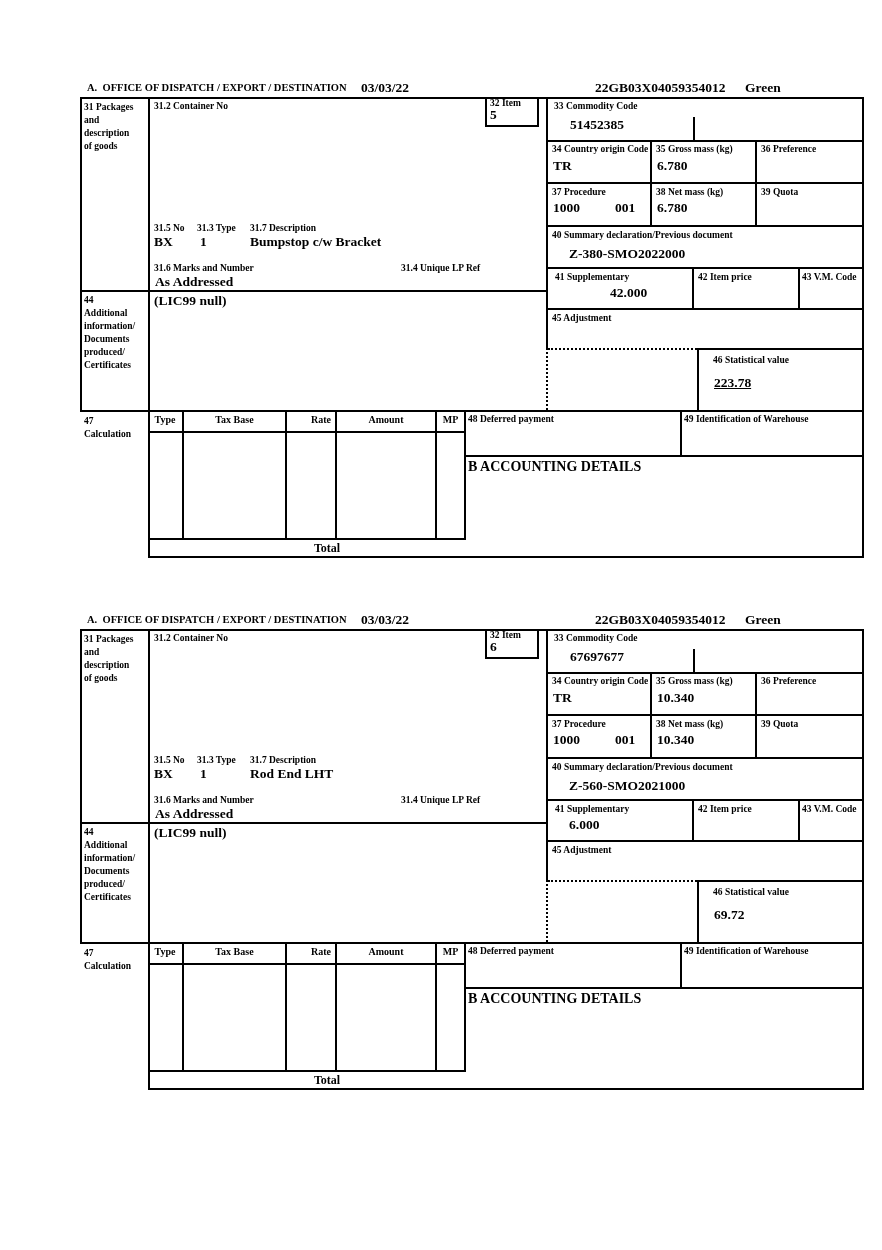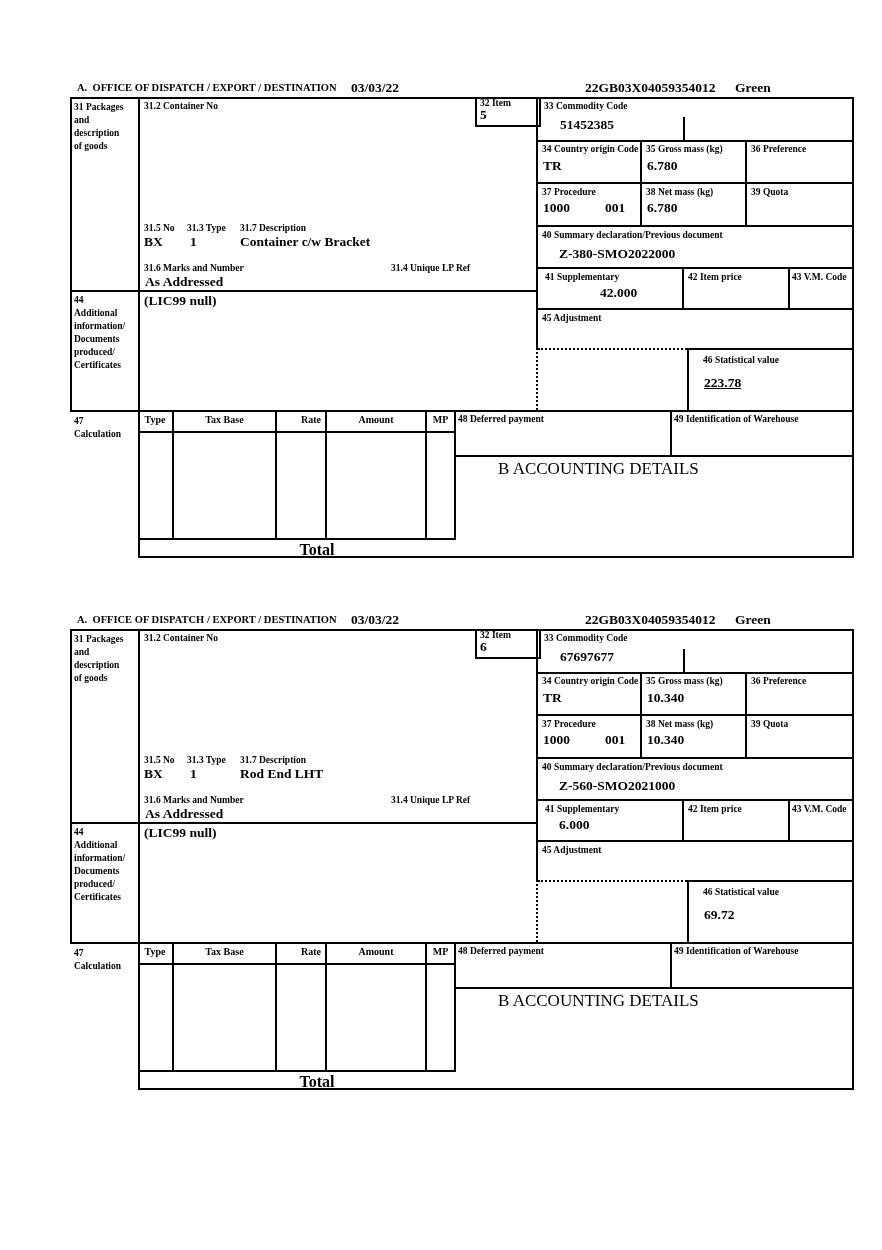--- a/index.html
+++ b/index.html
@@ -1,37 +1,37 @@
 <!DOCTYPE html>
 <html><head>
 <meta charset="utf-8">
 <style>
   html,body{margin:0;padding:0;}
   body{
     position:relative;width:882px;height:1250px;background:#ffffff;
     font-family:"Liberation Serif", serif;color:#000;overflow:hidden;
   }
-  .section{position:absolute;left:70px;width:786px;height:495px;}
+  .section{position:absolute;left:80px;width:786px;height:495px;}
   .hdr-office{position:absolute;left:7px;top:2px;font-size:10.5px;font-weight:bold;white-space:pre;}
   .hdr-date{position:absolute;left:281px;top:0px;font-size:13.5px;font-weight:bold;}
   .hdr-ref{position:absolute;left:515px;top:0px;font-size:13.5px;font-weight:bold;}
   .hdr-routing{position:absolute;left:665px;top:0px;font-size:13.5px;font-weight:bold;}
   .form{position:absolute;left:0;top:17px;width:784px;height:461px;}
   .ln{position:absolute;background:#000;}
   .lnd-h{position:absolute;border-top:2px dotted #000;}
   .lnd-v{position:absolute;border-left:2px dotted #000;}
   .lbl{position:absolute;font-size:9.5px;font-weight:bold;white-space:nowrap;line-height:11px;}
   .lblblock{position:absolute;font-size:9.5px;font-weight:bold;line-height:13px;white-space:nowrap;}
   .val{position:absolute;font-size:13.5px;font-weight:bold;white-space:nowrap;line-height:15px;}
-  .box32{position:absolute;left:405px;top:0;width:50px;height:28px;border-left:2px solid #000;border-right:2px solid #000;border-bottom:2px solid #000;padding-left:12px;}
+  .box32{position:absolute;left:405px;top:0;width:50px;height:28px;border-left:2px solid #000;border-right:2px solid #000;border-bottom:2px solid #000;}
   .box32 .lbl{left:3px;top:1px;}
   .box32 .val{left:3px;top:10px;}
   .colhdr{position:absolute;top:317px;font-size:10px;font-weight:bold;text-align:center;}
-  .acct{position:absolute;left:388px;top:362px;font-size:17px;font-weight:normal;margin-left:40px;}
-  .total{position:absolute;left:68px;top:444px;width:358px;text-align:center;font-size:16px;font-weight:bold;}
+  .acct{position:absolute;left:388px;top:362px;font-size:14px;font-weight:bold;}
+  .total{position:absolute;left:68px;top:444px;width:358px;text-align:center;font-size:12px;font-weight:bold;}
 </style>
 </head>
 <body>
 
 <section class="section" style="top: 80px;">
 
   <div class="hdr-office">A.  OFFICE OF DISPATCH / EXPORT / DESTINATION</div>
   <div class="hdr-date">03/03/22</div>
   <div class="hdr-ref">22GB03X04059354012</div>
   <div class="hdr-routing">Green</div>
@@ -93,21 +93,21 @@
     <div class="lbl" style="left:74px;top:4px;">31.2 Container No</div>
     <div class="box32">
       <div class="lbl">32 Item</div>
       <div class="val">5</div>
     </div>
     <div class="lbl" style="left:74px;top:126px;">31.5 No</div>
     <div class="lbl" style="left:117px;top:126px;">31.3 Type</div>
     <div class="lbl" style="left:170px;top:126px;">31.7 Description</div>
     <div class="val" style="left:74px;top:137px;">BX</div>
     <div class="val" style="left:120px;top:137px;">1</div>
-    <div class="val" style="left:170px;top:137px;">Container c/w Bracket</div>
+    <div class="val" style="left:170px;top:137px;">Bumpstop c/w Bracket</div>
     <div class="lbl" style="left:74px;top:166px;">31.6 Marks and Number</div>
     <div class="lbl" style="left:321px;top:166px;">31.4 Unique LP Ref</div>
     <div class="val" style="left:75px;top:177px;">As Addressed</div>
     <div class="val" style="left:74px;top:196px;">(LIC99 null)</div>
 
     <div class="lbl" style="left:474px;top:4px;">33 Commodity Code</div>
     <div class="val" style="left:490px;top:20px;">51452385</div>
     <div class="lbl" style="left:472px;top:47px;">34 Country origin Code</div>
     <div class="val" style="left:473px;top:61px;">TR</div>
     <div class="lbl" style="left:576px;top:47px;">35 Gross mass (kg)</div>

